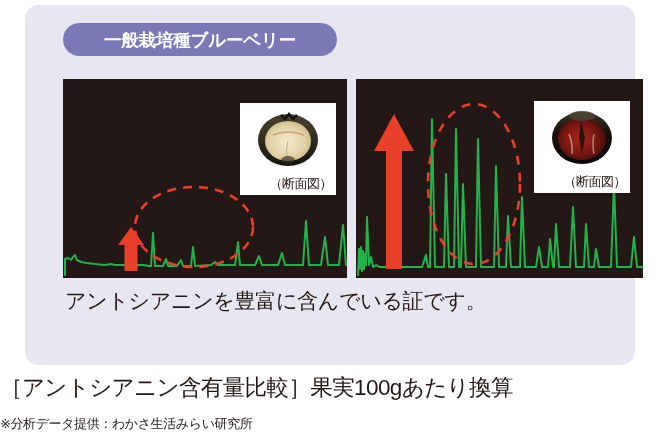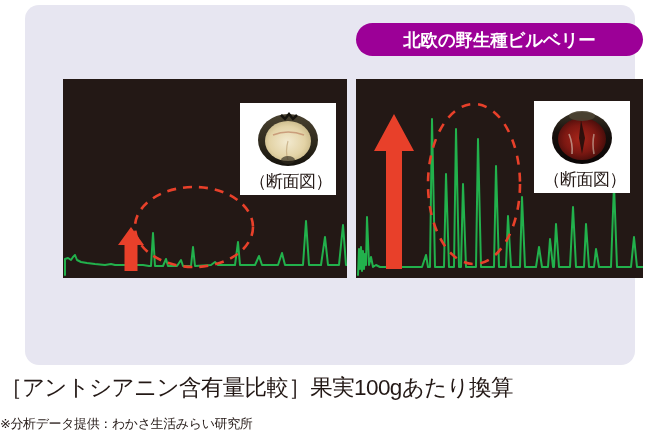--- a/index.html
+++ b/index.html
@@ -88,21 +88,21 @@
     left: 50%;
     top: 7px;
     transform: translateX(-50%);
     width: 66px;
     height: 58px;
   }
   .inset-label {
     position: absolute;
     bottom: 2px;
     right: 4px;
-    font-size: 17px;
+    font-size: 13px;
     color: #231815;
     font-weight: 500;
     letter-spacing: -0.5px;
     white-space: nowrap;
   }
 
   
   #caption {
     position: absolute;
     left: 40px;
@@ -137,22 +137,22 @@
     font-size: 13px;
     letter-spacing: -0.4px;
     white-space: nowrap;
   }
 </style>
 </head>
 <body>
 
 <div id="lavender-card">
 
-
-  <div class="pill" id="pill-wild">北欧の野生種ビルベリー</div>
+  <div class="pill" id="pill-cultivated">一般栽培種ブルーベリー</div>
+
 
   <div class="panel" id="panel-left">
     <svg class="panel-svg" viewBox="0 0 284 199" preserveAspectRatio="none">
 
       <path fill="none" stroke="#22b14c" stroke-width="2" stroke-linejoin="round" stroke-linecap="round" d="M2,196 L2,180 L5,179 L8,181 L10,178 L12,176 L14,181 L18,183 L24,184 L32,185 L42,186 L48,185 L52,186 L60,186 L70,186 L80,186 L86,187
                L88,187 L90,154 L92,187
                L100,187 L103,180 L105,187
                L114,187 L118,181 L120,187
                L128,187 L130,168 L132,187
                L148,186 L152,183 L155,186
@@ -240,19 +240,20 @@
         <path d="M32,12 L30,30 L33,46 L36,30 Z" fill="#1b0d0a" opacity="0.85"></path>
         <path d="M20,26 Q24,36 23,46" fill="none" stroke="#d9cfc0" stroke-width="1.6" opacity="0.6"></path>
         <path d="M45,26 Q43,36 45,46" fill="none" stroke="#d9cfc0" stroke-width="1.6" opacity="0.55"></path>
         <ellipse cx="33" cy="8" rx="13" ry="5" fill="#4a4232" opacity="0.9"></ellipse>
       </svg>
       <div class="inset-label">（断面図）</div>
     </div>
   </div>
 
   <div id="caption">
+    <div>アントシアニンを豊富に含んでいる証です。</div>
   </div>
 
 </div>
 
 <div id="footer-title">［アントシアニン含有量比較］果実100gあたり換算</div>
 
 <div id="footer-note">※分析データ提供：わかさ生活みらい研究所</div>
 
 </body></html>

